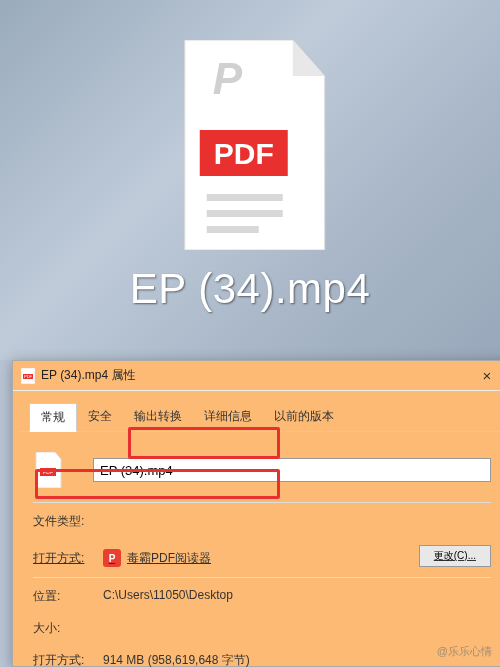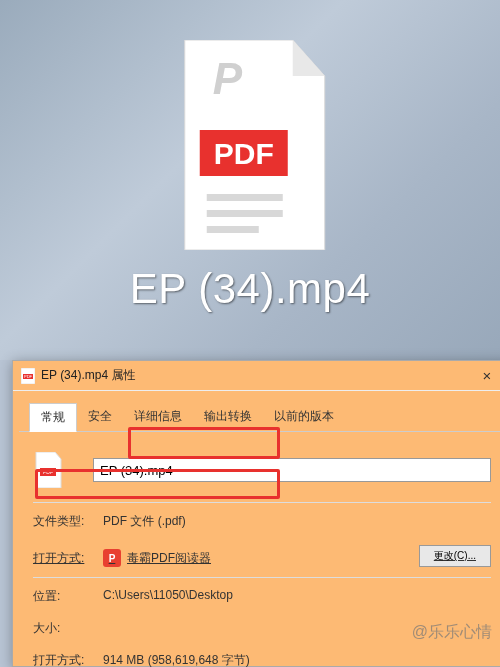--- a/index.html
+++ b/index.html
@@ -117,22 +117,22 @@
 .highlight-box {
   border: 3px solid #e8312e;
   position: absolute;
   pointer-events: none;
   border-radius: 2px;
 }
 
 .watermark {
   position: absolute;
   right: 8px;
-  bottom: 24px;
-  font-size: 16px;
+  bottom: 8px;
+  font-size: 11px;
   color: rgba(120,120,120,0.7);
 }
 </style>
 </head>
 <body>
 
 <div class="desktop">
   <div class="desktop-icon">
     <div class="pdf-file-icon">
       <svg width="170" height="210" viewBox="0 0 170 210">
@@ -159,43 +159,42 @@
         <text x="7" y="10" font-size="4" fill="#fff" text-anchor="middle">PDF</text>
       </svg>
     </div>
     <div class="titlebar-text">EP (34).mp4 属性</div>
     <div class="titlebar-close">×</div>
   </div>
 
   <div class="tabs">
     <div class="tab active">常规</div>
     <div class="tab">安全</div>
+    <div class="tab">输出转换</div>
     <div class="tab">详细信息</div>
-    <div class="tab">输出转换</div>
     <div class="tab">以前的版本</div>
   </div>
 
   <div class="content">
 
     <div class="filename-row">
       <div class="filename-icon">
         <svg width="30" height="36" viewBox="0 0 30 36">
           <path d="M3 0 L22 0 L28 7 L28 36 L3 36 Z" fill="#fff" stroke="#ddd"></path>
           <rect x="7" y="16" width="16" height="8" fill="#e8312e"></rect>
           <text x="15" y="22" font-size="5" fill="#fff" text-anchor="middle">PDF</text>
         </svg>
       </div>
       <input class="filename-input" value="EP (34).mp4" style="">
     </div>
 
     <hr class="hr">
 
     <div class="row">
       <div class="row-label">文件类型:</div>
-      <div class="row-value">PDF 文件 (.pdf)</div>
     </div>
 
     <div class="row opens-with-row">
       <div class="row-label">打开方式:</div>
       <div class="opens-with-icon">P</div>
       <div>毒霸PDF阅读器</div>
       <button class="change-btn">更改(C)...</button>
     </div>
 
     <hr class="hr">

